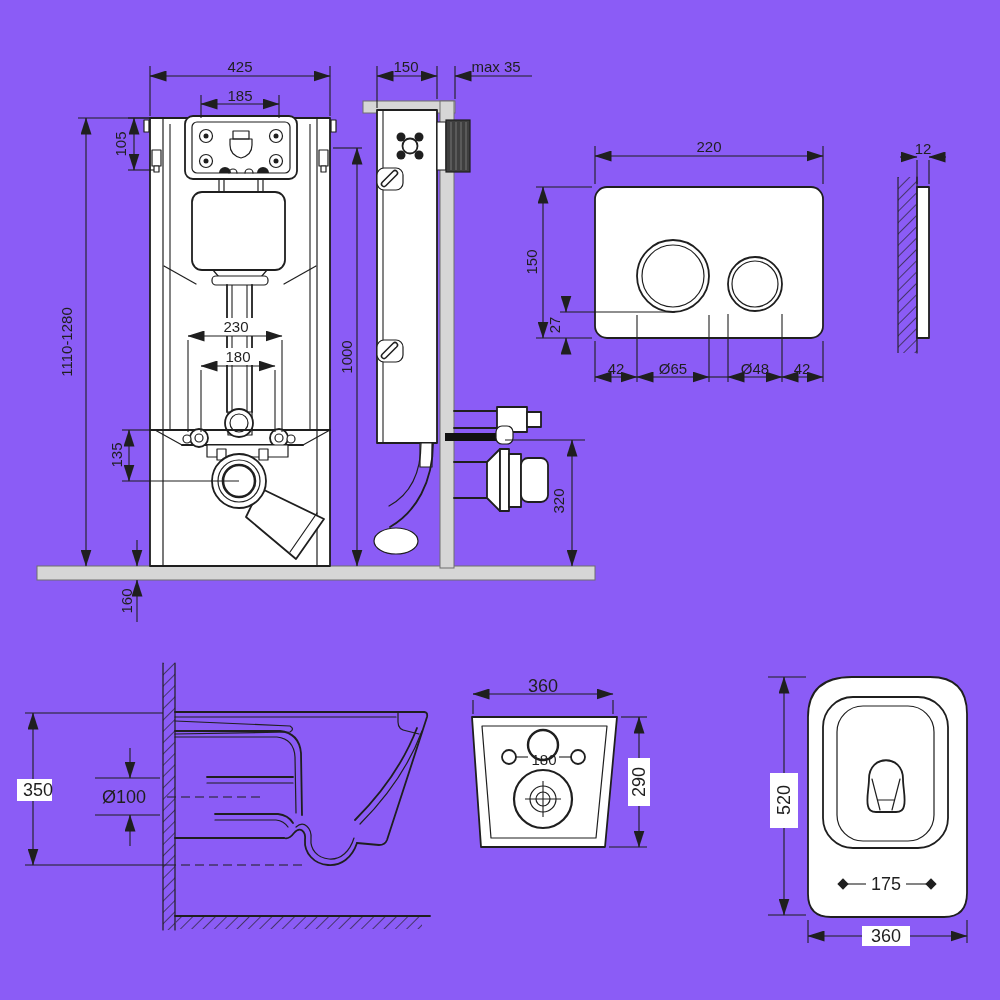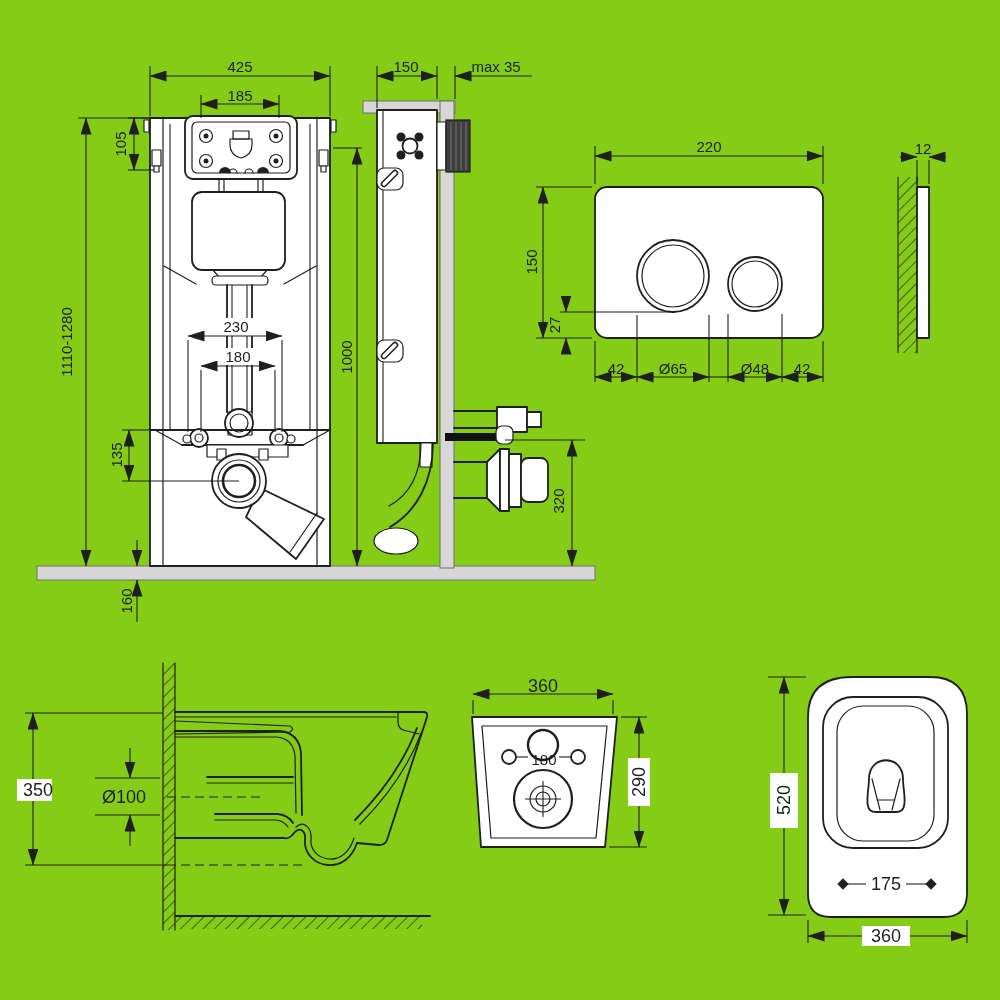--- a/index.html
+++ b/index.html
@@ -1,16 +1,16 @@
 <!DOCTYPE html>
 <html><head>
 <meta charset="utf-8">
 <style>
   html,body{margin:0;padding:0;background:#fff;}
-  #stage{width:1000px;height:1000px;position:relative;background:#84cc16;font-family:"Liberation Sans",sans-serif;}
+  #stage{width:1000px;height:1000px;position:relative;background:#8b5cf6;font-family:"Liberation Sans",sans-serif;}
   svg{display:block;}
   .o  {fill:none;stroke:#1f1f1f;stroke-width:1.8;stroke-linejoin:round;stroke-linecap:round;}
   .o2 {fill:none;stroke:#1f1f1f;stroke-width:1.2;stroke-linejoin:round;stroke-linecap:round;}
   .ow {fill:#fff;stroke:#1f1f1f;stroke-width:1.8;stroke-linejoin:round;}
   .ow2{fill:#fff;stroke:#1f1f1f;stroke-width:1.2;stroke-linejoin:round;}
   .dim{fill:none;stroke:#1f1f1f;stroke-width:1.1;}
   .dsh{fill:none;stroke:#1f1f1f;stroke-width:1.2;stroke-dasharray:9 5;}
   .gray{fill:#d6d6d6;stroke:#6e6e6e;stroke-width:1;}
   .dark{fill:#3f3f3f;stroke:#1f1f1f;stroke-width:1.2;}
   .t  {font-family:"Liberation Sans",sans-serif;font-size:15px;fill:#1f1f1f;text-anchor:middle;dominant-baseline:central;}

